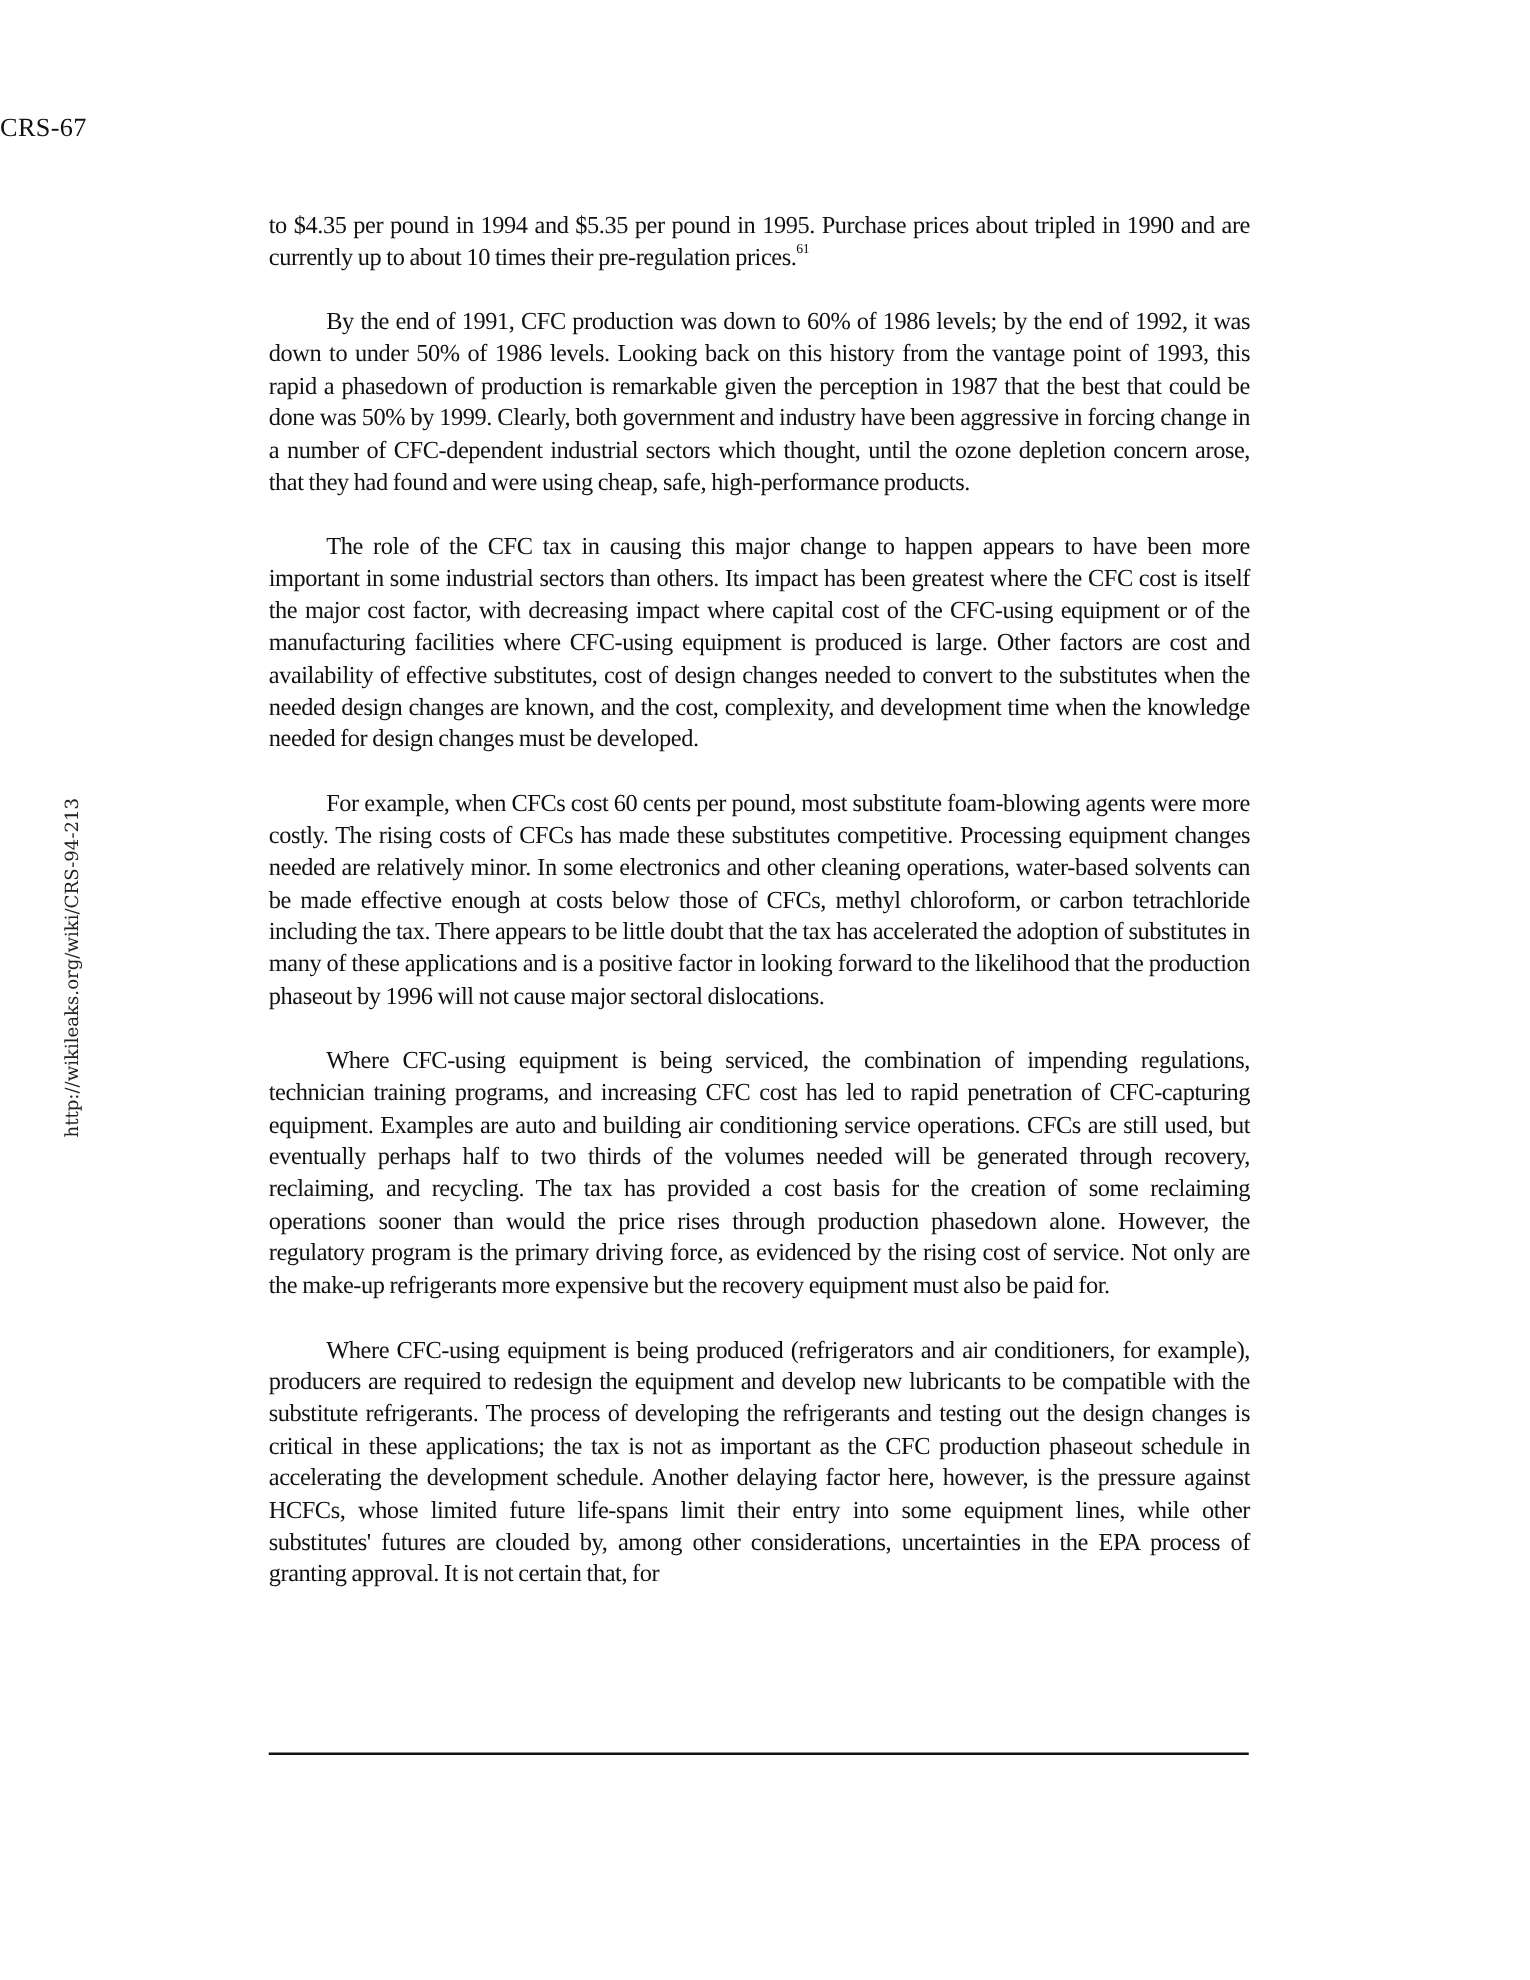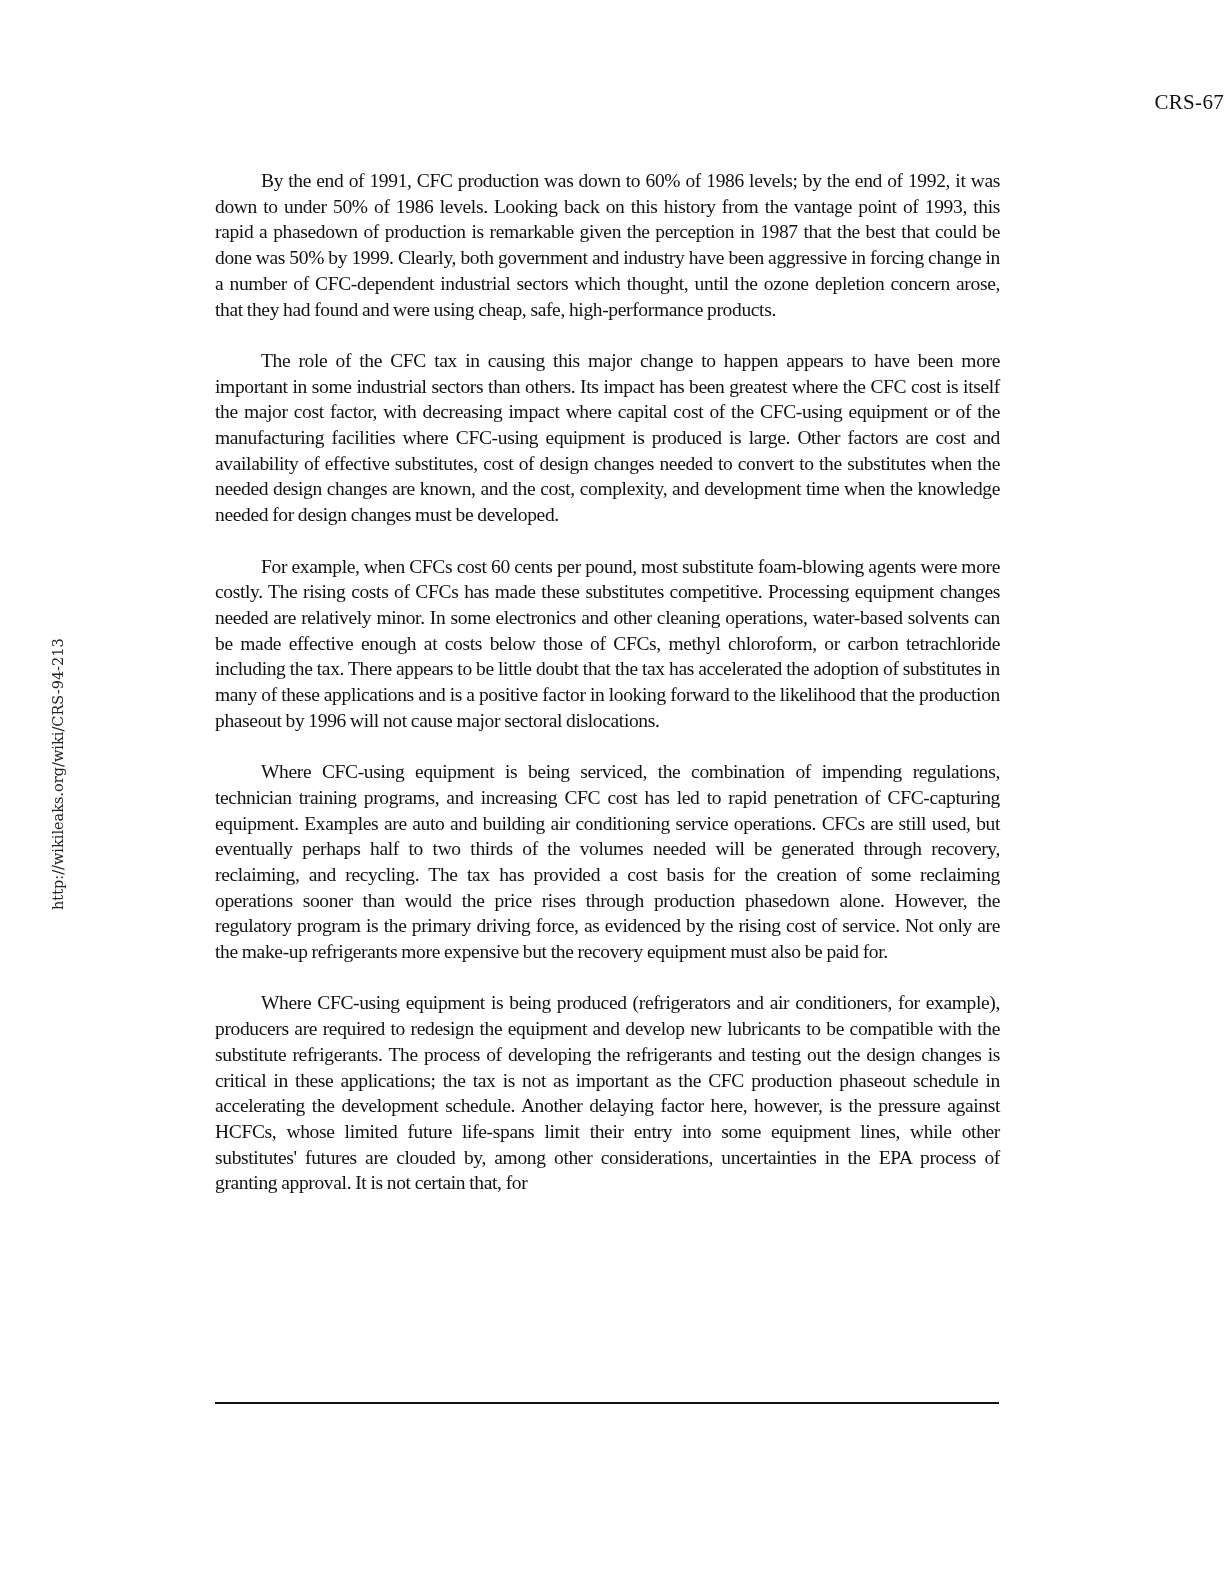--- a/index.html
+++ b/index.html
@@ -1,18 +1,18 @@
 <!DOCTYPE html>
 <html><head>
 <meta charset="utf-8">
 <style>
   html, body { margin: 0; padding: 0; background: #ffffff; }
   body { width: 1224px; height: 1584px; position: relative; overflow: hidden; color: #111; }
   .page { position: absolute; left: 0; top: 0; width: 1224px; height: 1584px; background: #fff; }
-  .header { position: absolute; top: 90px; left: 0; width: 1224px; text-align: right;
+  .header { position: absolute; top: 90px; left: 0; width: 1224px; text-align: left;
     font-family: "Liberation Serif", serif; font-size: 21px; letter-spacing: 0.3px; }
   .body-text { position: absolute; left: 215px; top: 168px; width: 785px;
     font-family: "Liberation Serif", serif; font-size: 19.5px; line-height: 25.7px;
     text-align: justify; letter-spacing: -0.35px; word-spacing: -0.5px; }
   .body-text p { margin: 0 0 25.7px 0; text-indent: 46px; }
   .body-text p.cont { text-indent: 0; }
   sup { font-size: 11px; line-height: 0; position: relative; top: -2px; vertical-align: super; }
   .rule { position: absolute; left: 215px; top: 1402px; width: 784px; height: 0; border-top: 2px solid #111; }
   .footnote { position: absolute; left: 234px; top: 1430px; width: 780px;
     font-family: "Liberation Serif", serif; font-size: 19.5px; letter-spacing: -0.35px; }
@@ -22,20 +22,21 @@
 </head>
 <body>
 
 <div class="page">
 
   <div class="sidebar-url">http://wikileaks.org/wiki/CRS-94-213</div>
 
   <div class="header">CRS-67</div>
 
   <div class="body-text">
+    <p class="cont"><span>to $4.35 per pound in 1994 and $5.35 per pound in 1995.  Purchase prices about tripled in 1990 and are currently up to about 10 times their pre-regulation prices.</span><sup>61</sup></p>
     <p>By the end of 1991, CFC production was down to 60% of 1986 levels; by the end of 1992, it was down to under 50% of 1986 levels.  Looking back on this history from the vantage point of 1993, this rapid a phasedown of production is remarkable given the perception in 1987 that the best that could be done was 50% by 1999.  Clearly, both government and industry have been aggressive in forcing change in a number of CFC-dependent industrial sectors which thought, until the ozone depletion concern arose, that they had found and were using cheap, safe, high-performance products.</p>
     <p>The role of the CFC tax in causing this major change to happen appears to have been more important in some industrial sectors than others.  Its impact has been greatest where the CFC cost is itself the major cost factor, with decreasing impact where capital cost of the CFC-using equipment or of the manufacturing facilities where CFC-using equipment is produced is large. Other factors are cost and availability of effective substitutes, cost of design changes needed to convert to the substitutes when the needed design changes are known, and the cost, complexity, and development time when the knowledge needed for design changes must be developed.</p>
     <p>For example, when CFCs cost 60 cents per pound, most substitute foam-blowing agents were more costly.  The rising costs of CFCs has made these substitutes competitive.  Processing equipment changes needed are relatively minor.  In some electronics and other cleaning operations, water-based solvents can be made effective enough at costs below those of CFCs, methyl chloroform, or carbon tetrachloride including the tax. There appears to be little doubt that the tax has accelerated the adoption of substitutes in many of these applications and is a positive factor in looking forward to the likelihood that the production phaseout by 1996 will not cause major sectoral dislocations.</p>
     <p>Where CFC-using equipment is being serviced, the combination of impending regulations, technician training programs, and increasing CFC cost has led to rapid penetration of CFC-capturing equipment.  Examples are auto and building air conditioning service operations.  CFCs are still used, but eventually perhaps half to two thirds of the volumes needed will be generated through recovery, reclaiming, and recycling.  The tax has provided a cost basis for the creation of some reclaiming operations sooner than would the price rises through production phasedown alone.  However, the regulatory program is the primary driving force, as evidenced by the rising cost of service.  Not only are the make-up refrigerants more expensive but the recovery equipment must also be paid for.</p>
     <p>Where CFC-using equipment is being produced (refrigerators and air conditioners, for example), producers are required to redesign the equipment and develop new lubricants to be compatible with the substitute refrigerants.  The process of developing the refrigerants and testing out the design changes is critical in these applications; the tax is not as important as the CFC production phaseout schedule in accelerating the development schedule.  Another delaying factor here, however, is the pressure against HCFCs, whose limited future life-spans limit their entry into some equipment lines, while other substitutes' futures are clouded by, among other considerations, uncertainties in the EPA process of granting approval.  It is not certain that, for</p>
   </div>
 
   <div class="rule"></div>
 
 

